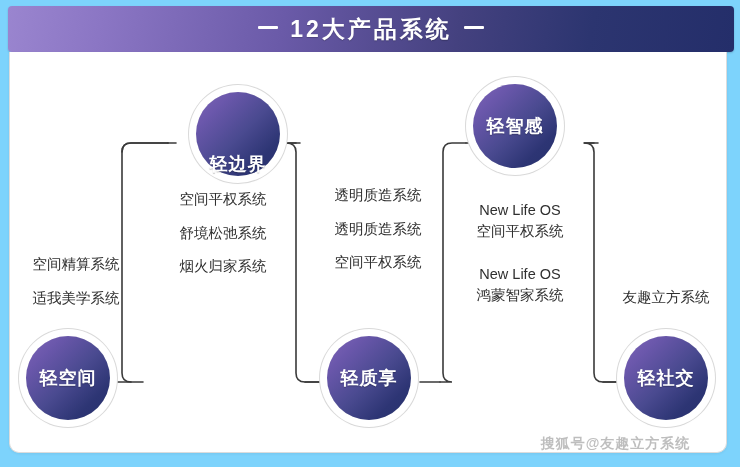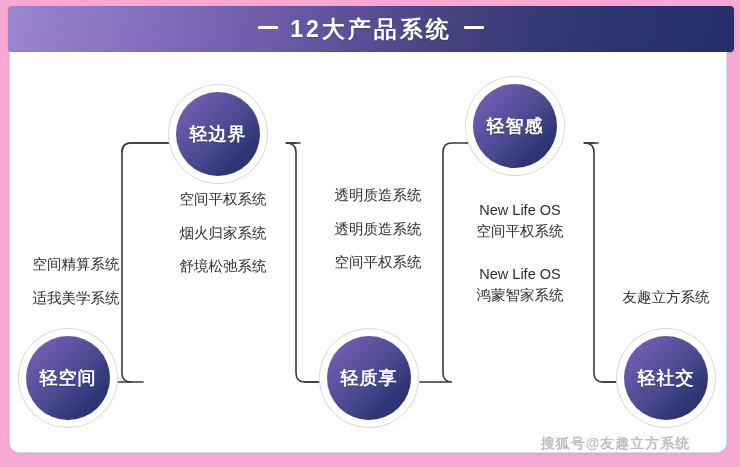--- a/index.html
+++ b/index.html
@@ -7,21 +7,21 @@
     padding: 0;
     background: #ffffff;
   }
   body {
     font-family: "Liberation Sans", "DejaVu Sans", sans-serif;
   }
   .screen {
     position: relative;
     width: 740px;
     height: 467px;
-    background: #f9a8d4;
+    background: #7dd3fc;
     overflow: hidden;
   }
 
   
   .banner {
     position: absolute;
     left: 8px;
     top: 6px;
     width: 726px;
     height: 46px;
@@ -91,21 +91,21 @@
   }
   .node-label {
     color: #ffffff;
     font-size: 18px;
     font-weight: bold;
     letter-spacing: 1px;
     white-space: nowrap;
     text-shadow: 0 1px 1px rgba(0,0,0,0.25);
   }
 
-  .node-edge   { left: 176px; top: 92px; }
+  .node-edge   { left: 196px; top: 92px; align-items: flex-end; }
   .node-sense  { left: 473px; top: 84px; }
   .node-space  { left: 26px;  top: 336px; }
   .node-enjoy  { left: 327px; top: 336px; }
   .node-social { left: 624px; top: 336px; }
 
   
   .col {
     position: absolute;
     z-index: 3;
     text-align: center;
@@ -205,22 +205,22 @@
     <span class="node-label">轻社交</span>
   </div>
 
   <div class="col col-space">
     <div class="item">空间精算系统</div>
     <div class="item">适我美学系统</div>
   </div>
 
   <div class="col col-edge">
     <div class="item">空间平权系统</div>
+    <div class="item">舒境松弛系统</div>
     <div class="item">烟火归家系统</div>
-    <div class="item">舒境松弛系统</div>
   </div>
 
   <div class="col col-enjoy">
     <div class="item">透明质造系统</div>
     <div class="item">透明质造系统</div>
     <div class="item">空间平权系统</div>
   </div>
 
   <div class="col col-sense">
     <div class="item item-2line">

